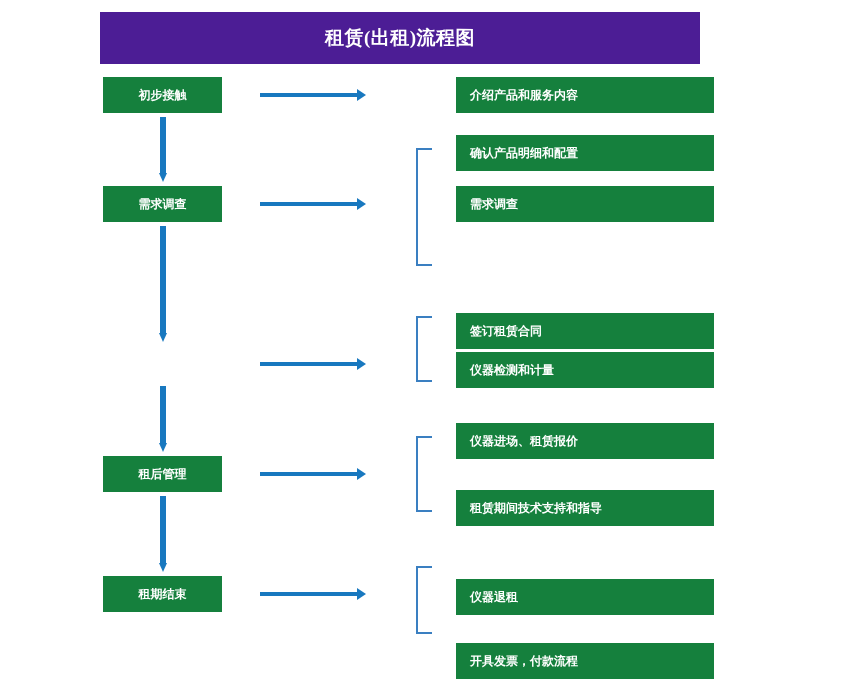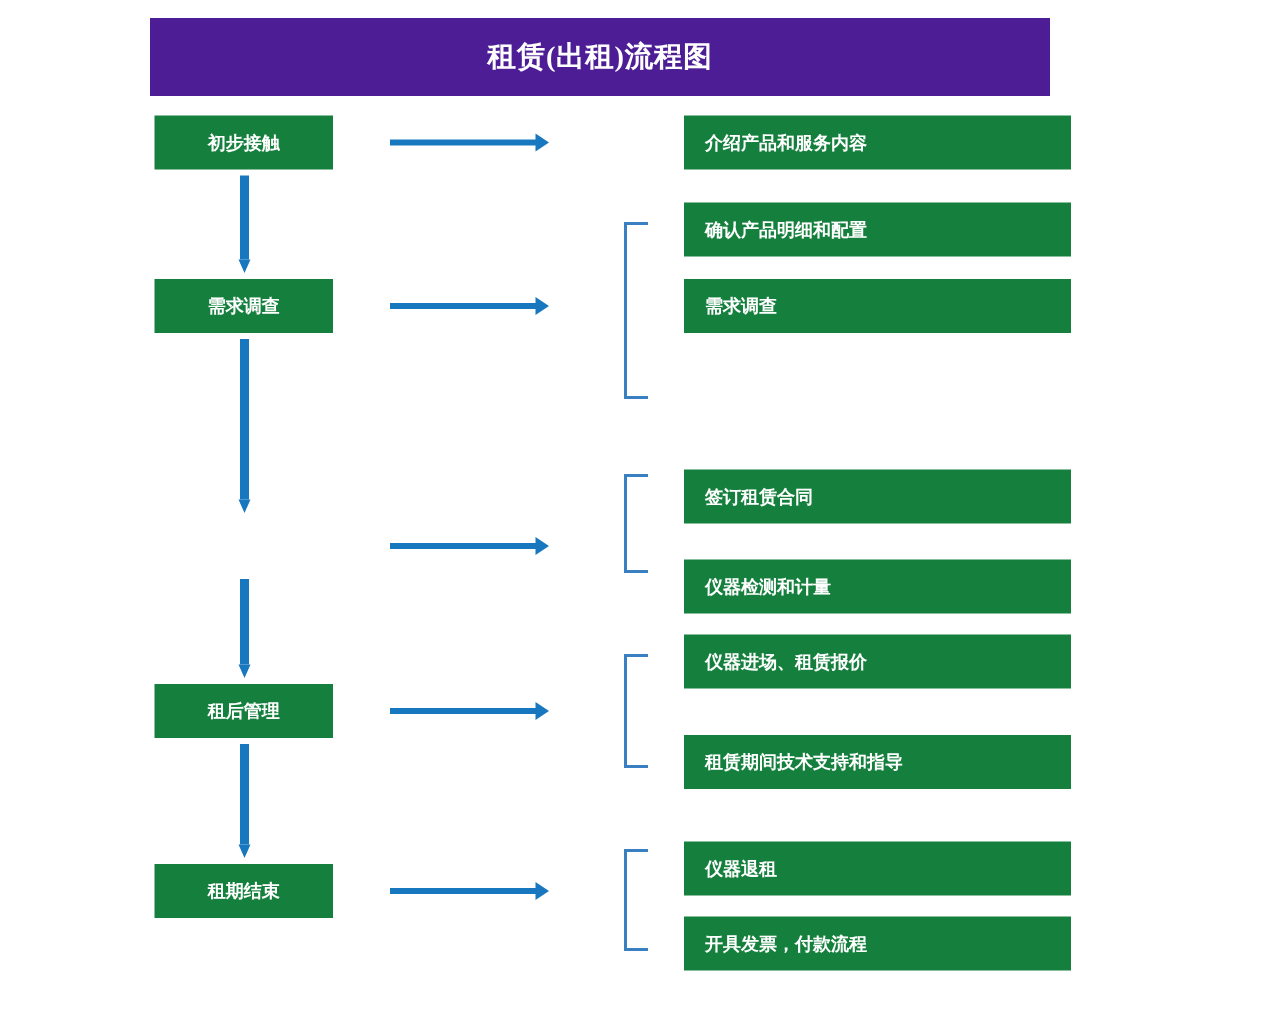--- a/index.html
+++ b/index.html
@@ -169,19 +169,19 @@
 
   <div class="bracket" style="top:148px; height:118px;"></div>
   <div class="bracket" style="top:316px; height:66px;"></div>
   <div class="bracket" style="top:436px; height:76px;"></div>
   <div class="bracket" style="top:566px; height:68px;"></div>
 
   <div class="box task" style="top:77px;">介绍产品和服务内容</div>
   <div class="box task" style="top:135px;">确认产品明细和配置</div>
   <div class="box task" style="top:186px;">需求调查</div>
   <div class="box task" style="top:313px;font-family:Liberation Serif, serif;">签订租赁合同</div>
-  <div class="box task" style="top:373px;">仪器检测和计量</div>
+  <div class="box task" style="top:352px;">仪器检测和计量</div>
   <div class="box task" style="top:423px;">仪器进场、租赁报价</div>
   <div class="box task" style="top:490px;">租赁期间技术支持和指导</div>
-  <div class="box task" style="top:561px;">仪器退租</div>
-  <div class="box task" style="top:611px;">开具发票，付款流程</div>
+  <div class="box task" style="top:579px;">仪器退租</div>
+  <div class="box task" style="top:643px;">开具发票，付款流程</div>
 
 </div>
 
 </body></html>

